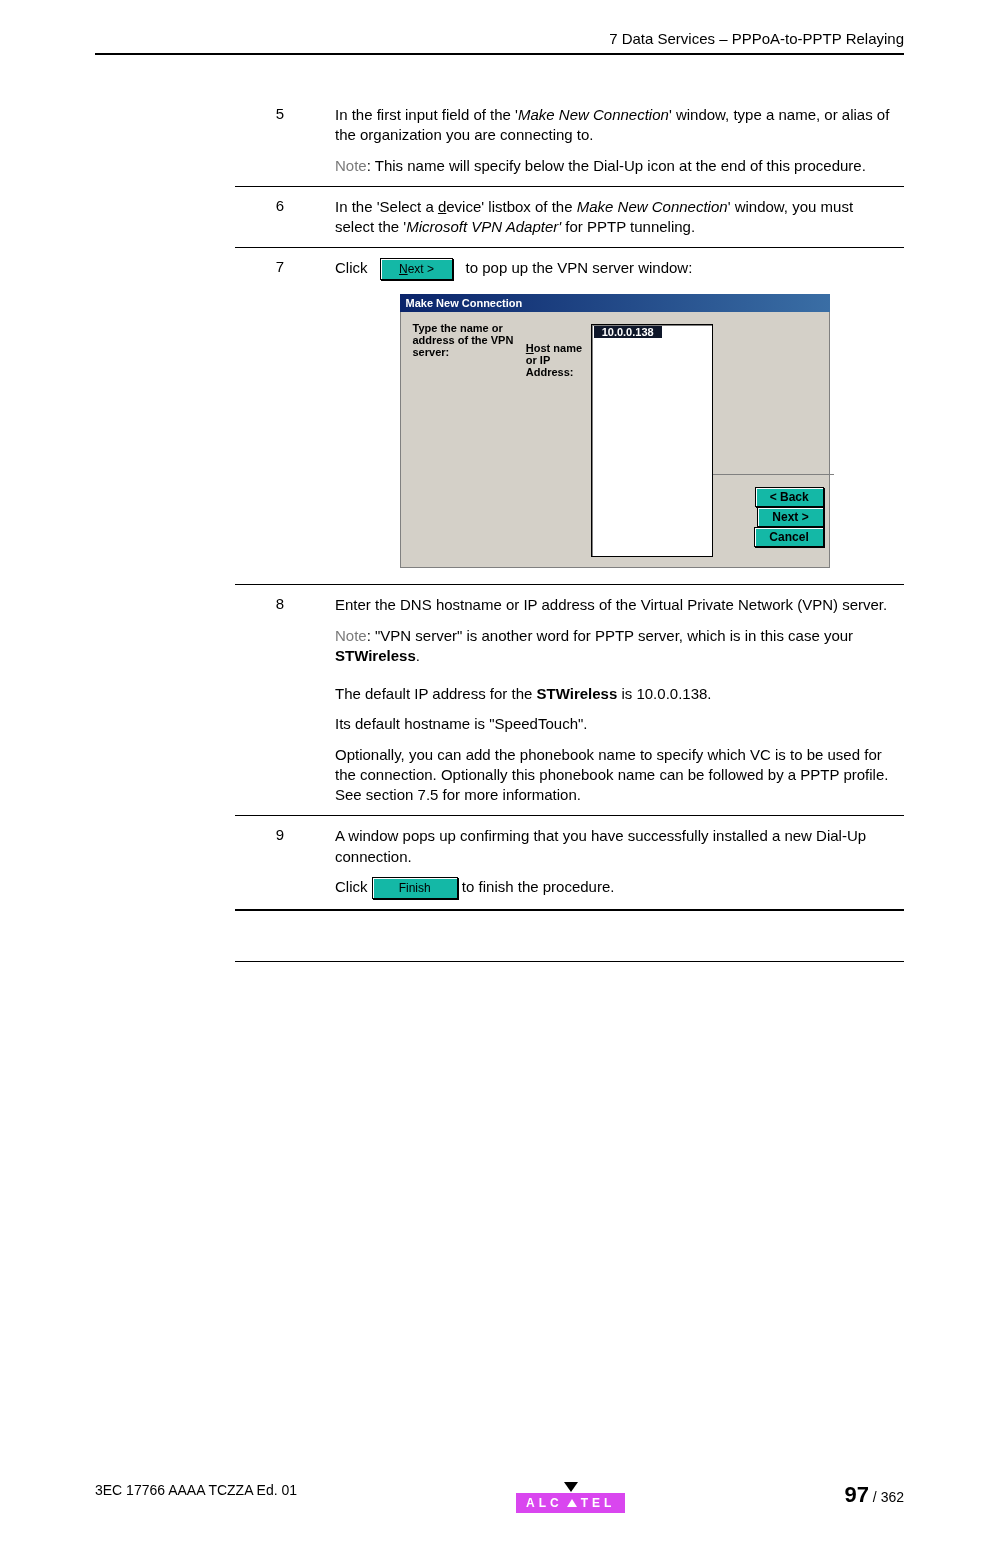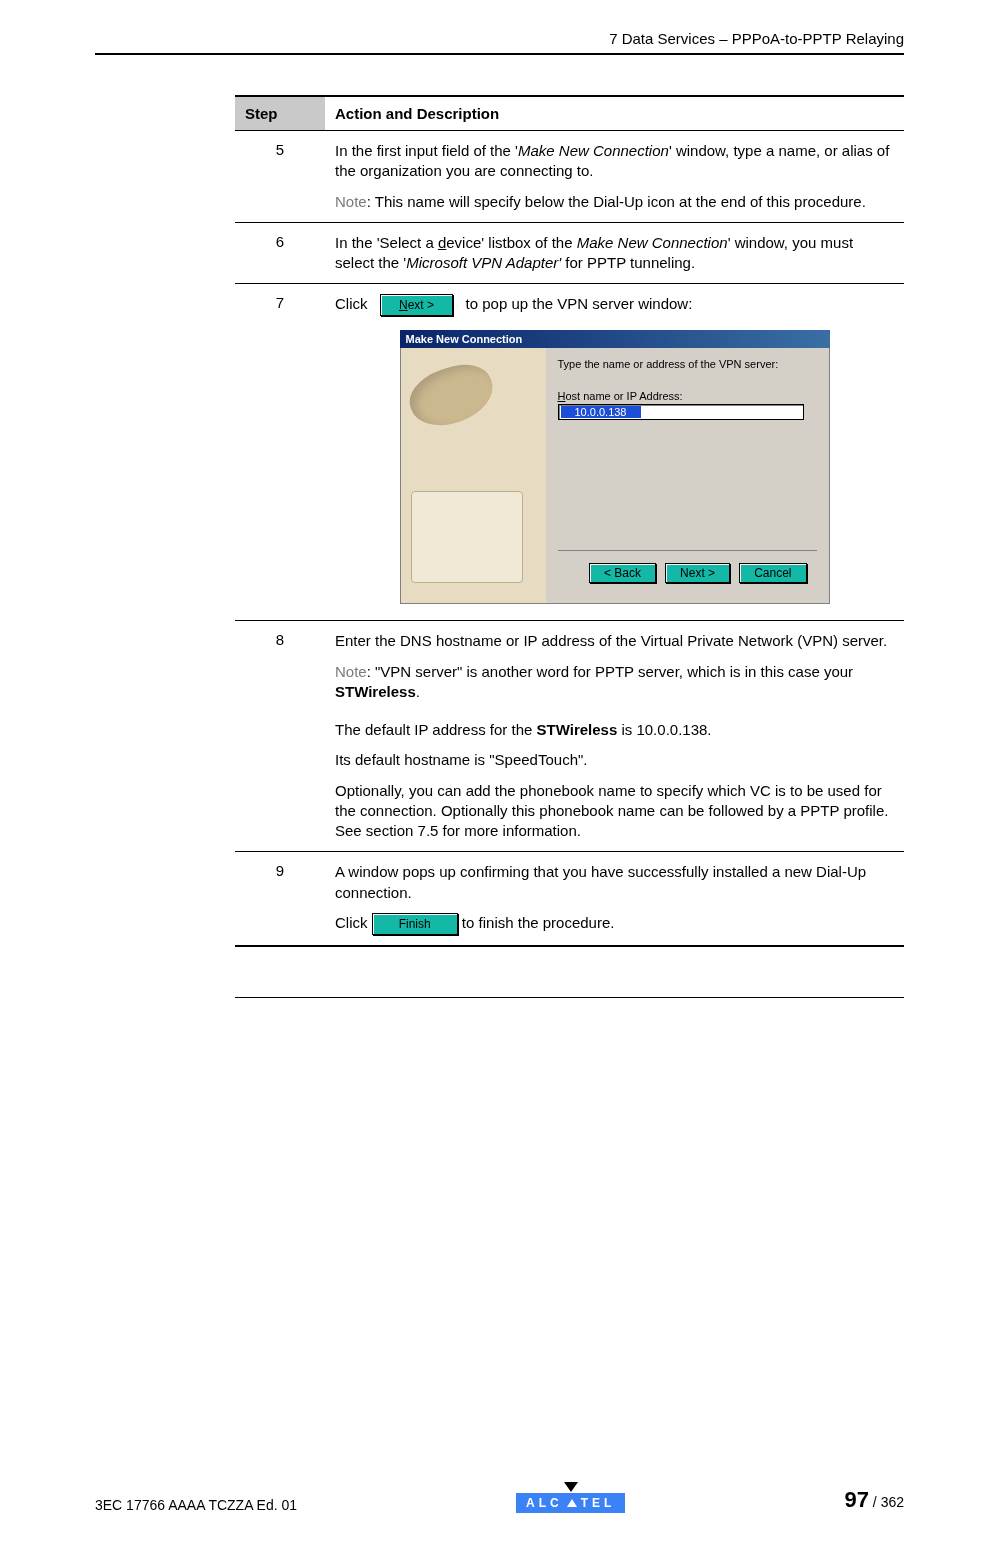--- a/index.html
+++ b/index.html
@@ -121,36 +121,37 @@
     bottom: 20px; left: 10px;
     width: 110px; height: 90px;
     background: #efe9d6;
     border: 1px solid #bcae8d;
     border-radius: 4px;
   }
   .wiz-form {
     flex: 1;
     padding: 10px 12px;
     display: flex;
-    flex-direction: column;
+    flex-direction: row;
+    font-weight: bold;
   }
   .wiz-form label { display: block; margin-top: 20px; }
   .wiz-input {
     display: block;
     width: 240px;
     border: 1px solid #000;
     box-shadow: inset 1px 1px 0 #808080;
     background: #fff;
     padding: 1px 2px;
     margin-top: 2px;
   }
   .wiz-input .sel {
-    background: #1d4ed8;
+    background: #0f172a;
     color: #fff;
-    padding: 0 14px;
+    padding: 0 8px;
     text-align: center;
   }
   .wiz-buttons {
     margin-top: auto;
     padding: 12px 10px 10px 0;
     text-align: right;
     border-top: 1px solid #808080;
   }
   .wiz-buttons .win-btn { padding: 2px 14px; margin-left: 6px; }
 
@@ -162,39 +163,39 @@
 
   
   .footer {
     position: absolute;
     bottom: 30px;
     left: 0;
     width: 100%;
     box-sizing: border-box;
     padding: 0 95px;
     display: flex;
-    align-items: flex-end;
+    align-items: flex-start;
     justify-content: space-between;
     font-size: 14px;
   }
   .footer .pagenum .cur { font-weight: bold; font-size: 22px; }
   .logo {
     display: flex;
     flex-direction: column;
     align-items: center;
     gap: 1px;
   }
   .logo-tri {
     width: 0; height: 0;
     border-left: 7px solid transparent;
     border-right: 7px solid transparent;
     border-top: 10px solid #000;
   }
   .logo-bar {
-    background: #3b82f6;
+    background: #d946ef;
     color: #fff;
     letter-spacing: 4px;
     font-size: 12px;
     padding: 3px 10px;
     font-weight: bold;
     display: flex;
     align-items: center;
     gap: 4px;
   }
   .logo-bar .tri-up {
@@ -209,24 +210,20 @@
 </head>
 <body>
 
 <div class="page">
   <div class="header-line">7   Data Services – PPPoA-to-PPTP Relaying</div>
   <hr class="hr-top">
 
   <div class="content-wrap">
     <table class="steps">
       <tbody>
-          <tr>
-        <th class="step-col">Step</th>
-        <th>Action and Description</th>
-      </tr>
 
       <tr>
         <td class="step-num">5</td>
         <td class="action">
           <p><span>In the first input field of the '</span><span class="italic">Make New Connection</span><span>' window, type a name, or alias of the organization you are connecting to.</span></p>
           <p><span class="gray-bold">Note</span><span>: This name will specify below the Dial-Up icon at the end of this procedure.</span></p>
         </td>
       </tr>
 
       <tr>

